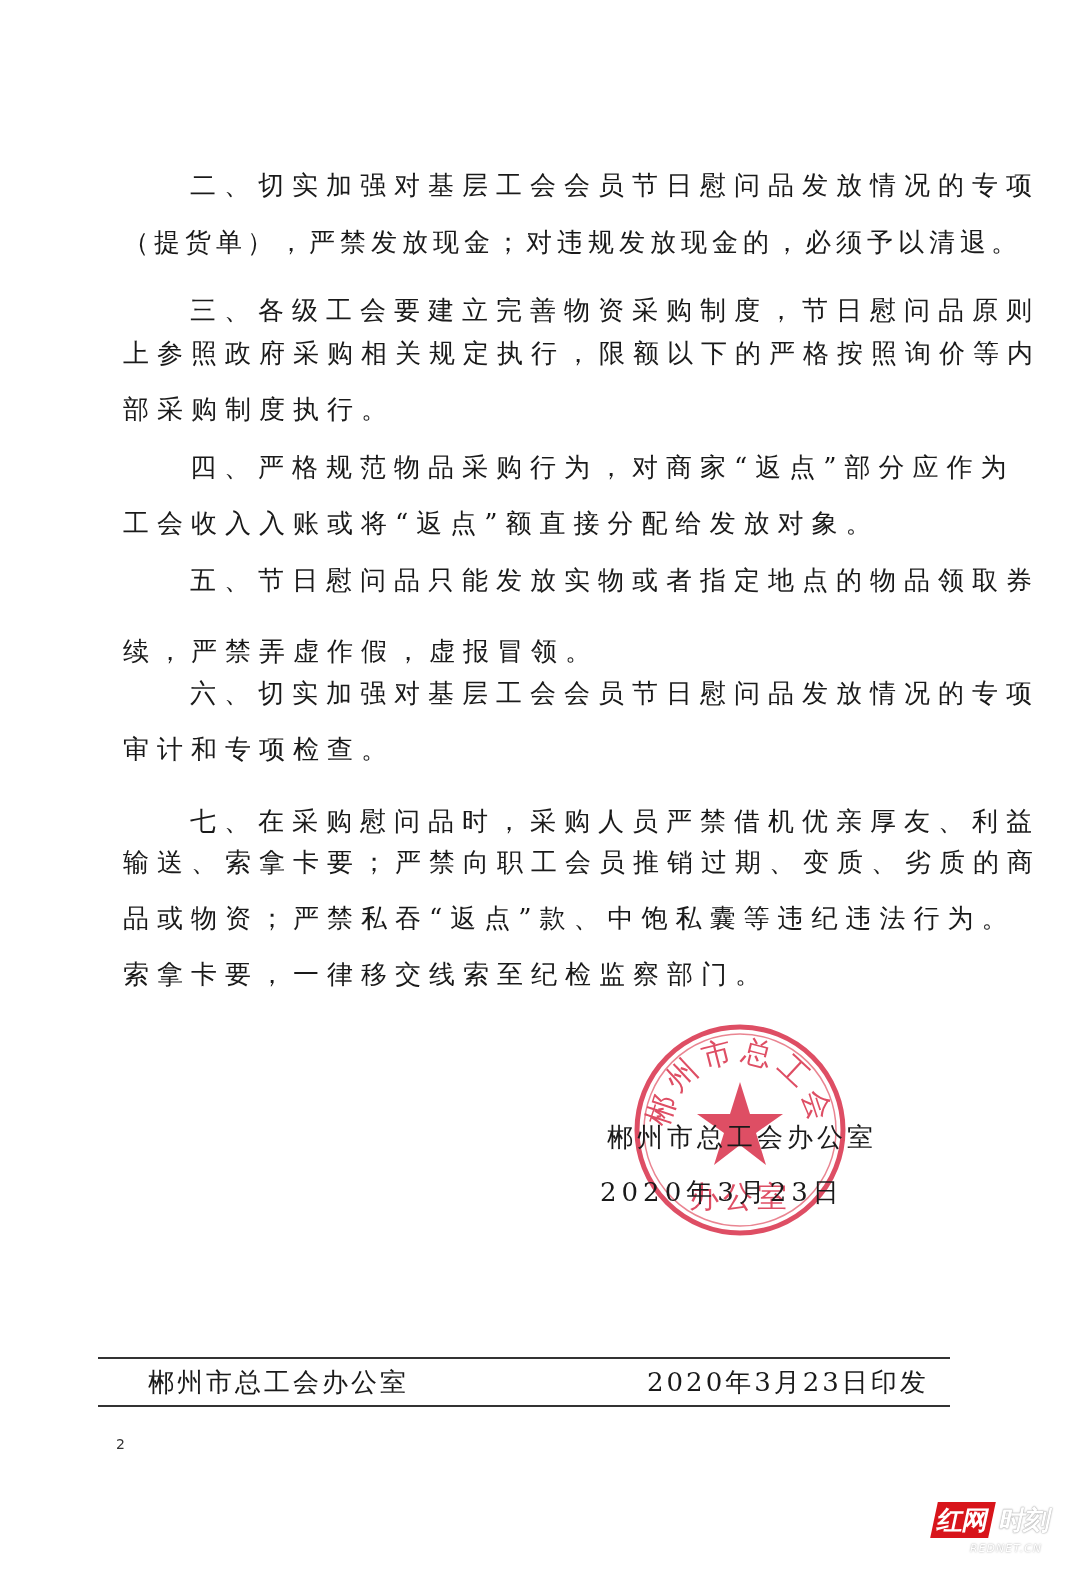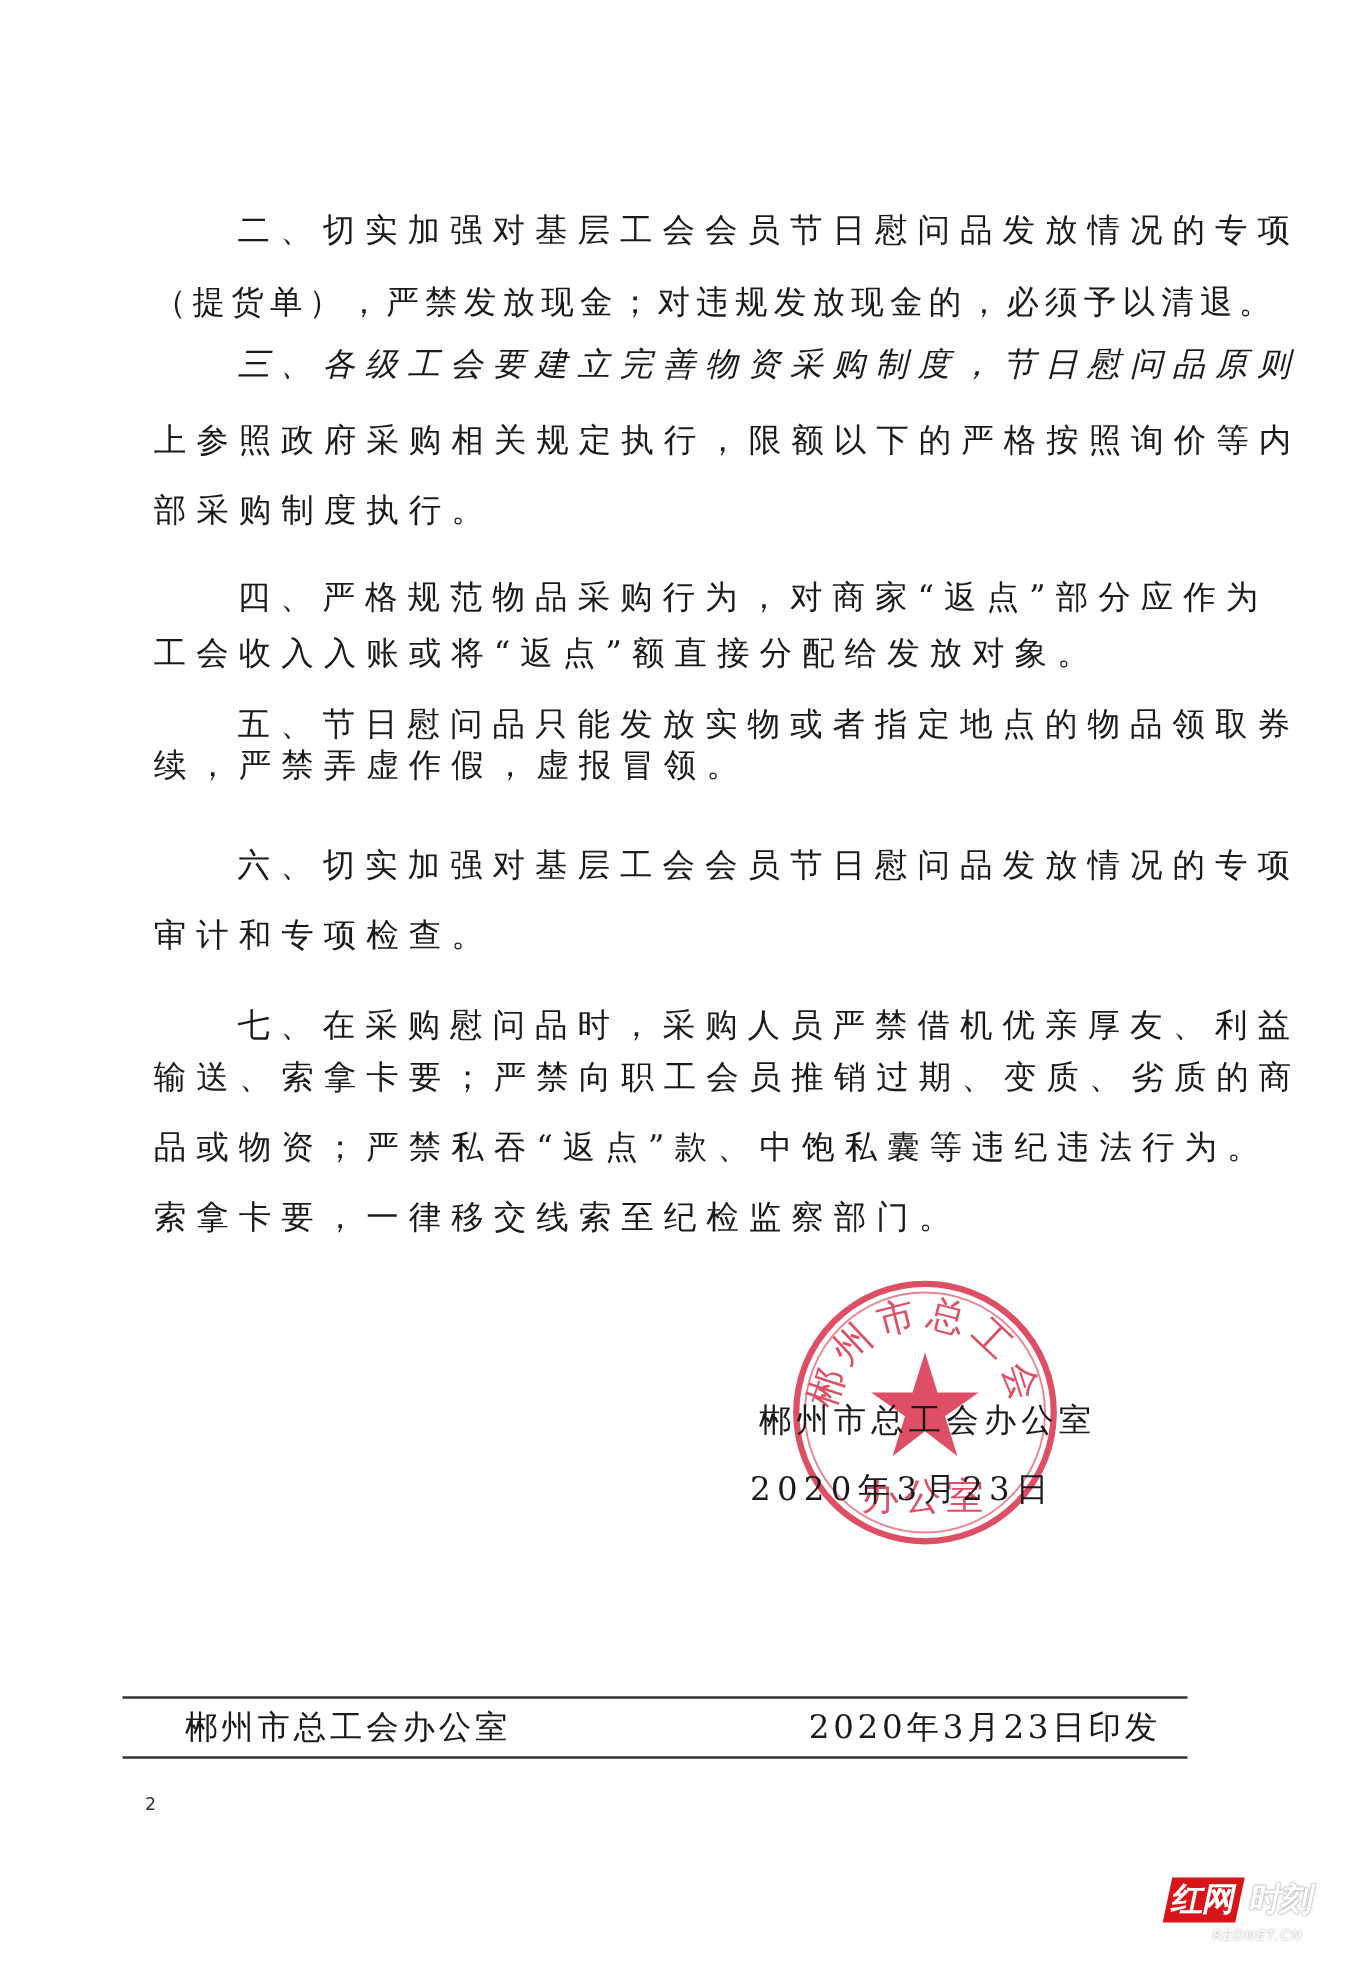--- a/index.html
+++ b/index.html
@@ -82,29 +82,29 @@
       text-shadow: 0 0 2px #999;
       letter-spacing: 1px;
     }
   </style>
 </head>
 <body>
 
 <div class="line indent" style="top:165px;">二、切实加强对基层工会会员节日慰问品发放情况的专项</div>
 <div class="line" style="top:222px; letter-spacing:5px;">（提货单），严禁发放现金；对违规发放现金的，必须予以清退。</div>
 
-<div class="line indent" style="top:272px;font-style:italic;">三、各级工会要建立完善物资采购制度，节日慰问品原则</div>
+<div class="line indent" style="top:290px;">三、各级工会要建立完善物资采购制度，节日慰问品原则</div>
 <div class="line" style="top:333px;">上参照政府采购相关规定执行，限额以下的严格按照询价等内</div>
 <div class="line" style="top:389px;">部采购制度执行。</div>
 
-<div class="line indent" style="top:458px;">四、严格规范物品采购行为，对商家“返点”部分应作为</div>
+<div class="line indent" style="top:447px;">四、严格规范物品采购行为，对商家“返点”部分应作为</div>
 <div class="line" style="top:503px;">工会收入入账或将“返点”额直接分配给发放对象。</div>
 
 <div class="line indent" style="top:560px;">五、节日慰问品只能发放实物或者指定地点的物品领取券</div>
-<div class="line" style="top:593px;">续，严禁弄虚作假，虚报冒领。</div>
+<div class="line" style="top:631px;">续，严禁弄虚作假，虚报冒领。</div>
 
 <div class="line indent" style="top:673px;">六、切实加强对基层工会会员节日慰问品发放情况的专项</div>
 <div class="line" style="top:729px;">审计和专项检查。</div>
 
 <div class="line indent" style="top:785px;margin-top:16px;">七、在采购慰问品时，采购人员严禁借机优亲厚友、利益</div>
 <div class="line" style="top:842px;">输送、索拿卡要；严禁向职工会员推销过期、变质、劣质的商</div>
 <div class="line" style="top:898px;">品或物资；严禁私吞“返点”款、中饱私囊等违纪违法行为。</div>
 <div class="line" style="top:954px;">索拿卡要，一律移交线索至纪检监察部门。</div>
 
 <svg class="seal" viewBox="0 0 216 216">

